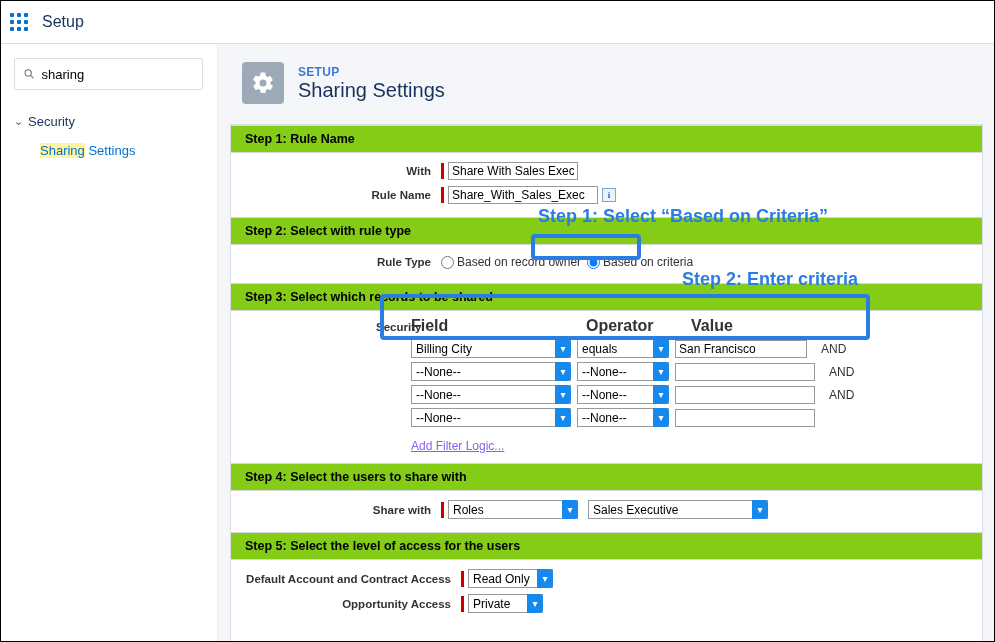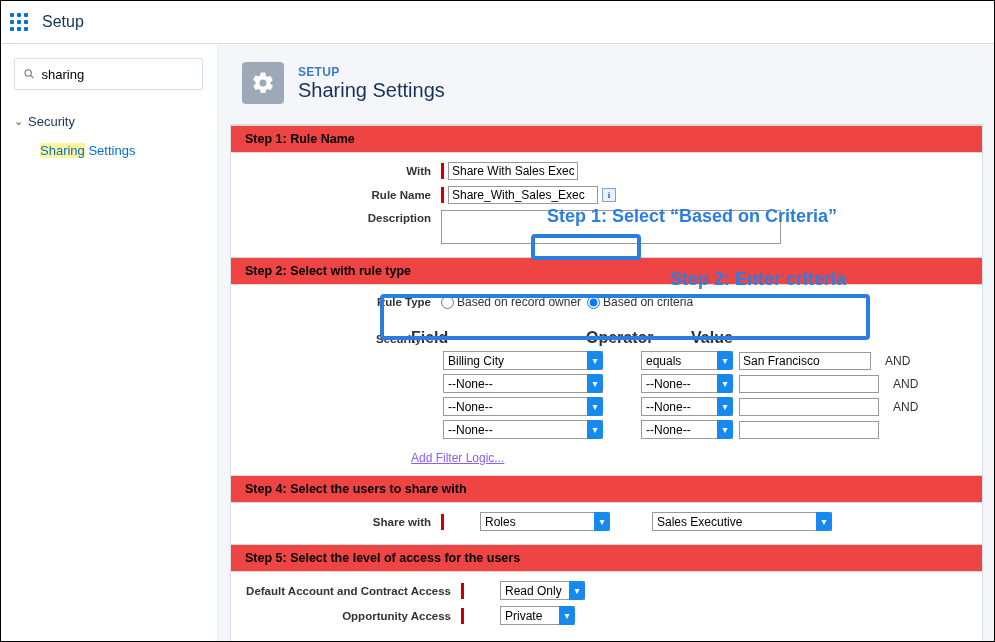--- a/index.html
+++ b/index.html
@@ -25,21 +25,21 @@
   .main { flex: 1; background: #f4f6f9; overflow: hidden; position: relative; }
 
   .page-header { display: flex; align-items: center; gap: 14px; padding: 18px 24px 20px 24px; background: #f4f6f9; }
   .gear-badge { width: 42px; height: 42px; background: #9ea9b8; border-radius: 4px; display: flex; align-items: center; justify-content: center; }
   .gear-badge svg { width: 24px; height: 24px; fill: #fff; }
   .page-header .eyebrow { font-size: 12px; color: #3b7bcf; letter-spacing: 0.3px; font-weight: 600; }
   .page-header .page-title { font-size: 20px; color: #16325c; font-weight: 400; }
 
   .panel-wrap { background: #fff; margin: 0 12px; border: 1px solid #d8dde6; height: 520px; overflow: hidden; }
 
-  .step-bar { background: #ef4444; border-top: 1px solid #d8d8d8; border-bottom: 1px solid #d8d8d8; padding: 6px 14px; font-weight: bold; font-size: 12.5px; color: #000; }
+  .step-bar { background: #84cc16; border-top: 1px solid #d8d8d8; border-bottom: 1px solid #d8d8d8; padding: 6px 14px; font-weight: bold; font-size: 12.5px; color: #000; }
   .classic-row { display: flex; align-items: center; padding: 3px 0; min-height: 22px; }
   .classic-label { width: 210px; text-align: right; padding-right: 10px; font-size: 11.5px; font-weight: bold; color: #333; }
   .req-bar { display: inline-block; width: 3px; height: 16px; background: #c00; margin-right: 4px; vertical-align: middle; }
   .classic-input { font-size: 12px; padding: 1px 3px; border: 1px solid #999; background: #fff; height: 18px; }
   .classic-textarea { font-size: 12px; border: 1px solid #999; padding: 2px; resize: none; }
   .info-icon { display: inline-flex; align-items: center; justify-content: center; width: 14px; height: 14px; border: 1px solid #7da6ce; color: #1b5fa6; font-size: 9px; font-weight: bold; font-family: Georgia, serif; margin-left: 4px; background: #eaf2fb; cursor: pointer; }
 
   .radio-row label { font-size: 12px; display: inline-flex; align-items: center; gap: 3px; margin-right: 6px; }
   .radio-row input[type=radio] { accent-color: #0a7cff; width: 13px; height: 13px; }
 
@@ -47,21 +47,21 @@
 
   .criteria-table { margin-left: 180px; }
   .criteria-label { position: absolute; left: 145px; top: 10px; font-size: 11.5px; font-weight: bold; color: #333; }
   .criteria-head { display: flex; font-size: 16px; font-weight: bold; padding-bottom: 2px; }
   .col-field { width: 175px; }
   .col-op { width: 105px; }
   .col-val { width: 155px; }
   .col-and { width: 40px; font-size: 12px; font-weight: normal; padding-left: 8px; }
   .criteria-row { display: flex; align-items: center; padding: 2px 0; gap: 6px; }
   .sf-select { appearance: none; -webkit-appearance: none; border: 1px solid #999; background: #fff; font-size: 12px; padding: 1px 4px; height: 19px; border-radius: 0; }
-  .select-wrap { position: relative; display: inline-block; margin-left: 32px; }
+  .select-wrap { position: relative; display: inline-block; }
   .select-wrap .caret { position: absolute; right: 0; top: 0; bottom: 0; width: 16px; background: #1589ee; color: #fff; display: flex; align-items: center; justify-content: center; font-size: 10px; pointer-events: none; border-top-right-radius: 4px; border-bottom-right-radius: 4px; }
   .filter-link { margin-left: 0; margin-top: 10px; display: inline-block; font-size: 12px; color: #8b5cf6; text-decoration: underline; cursor: pointer; }
 
   .share-select-wrap .sf-select { padding-right: 20px; }
 
   .callout-box { position: absolute; border: 4px solid #2a7de1; border-radius: 4px; pointer-events: none; z-index: 50; }
   .callout-text { position: absolute; color: #2a7de1; font-weight: 600; font-size: 18px; z-index: 51; pointer-events: none; }
 
   .outer-frame { position: absolute; inset: 0; border: 1px solid #000; pointer-events: none; }
 </style>
@@ -123,42 +123,39 @@
         <div class="classic-row">
           <div class="classic-label">With</div>
           <span class="req-bar"></span>
           <input class="classic-input" style="width: 130px;" value="Share With Sales Exec">
         </div>
         <div class="classic-row">
           <div class="classic-label">Rule Name</div>
           <span class="req-bar"></span>
           <input class="classic-input" style="width: 150px;" value="Share_With_Sales_Exec">
           <span class="info-icon">i</span>
-        </div>
-        <div class="classic-row" style="align-items:flex-start">
-          <div class="classic-label" style="padding-top:2px">Description</div>
-          <textarea class="classic-textarea" style="width: 340px; height: 34px;"></textarea>
         </div>
       </div>
 
       <div class="step-bar">Step 2: Select with rule type</div>
       <div class="section-body">
         <div class="classic-row radio-row">
           <div class="classic-label">Rule Type</div>
           <label>
             <input type="radio" name="rt" style="">
             <span>Based on record owner</span>
           </label>
           <label>
             <input type="radio" name="rt" checked="" style="">
             <span>Based on criteria</span>
           </label>
         </div>
       </div>
 
+      <div class="step-bar">Step 3: Select which records to be shared</div>
       <div class="section-body">
         <div class="criteria-label">Security</div>
         <div class="criteria-table">
           <div class="criteria-head">
             <div class="col-field">Field</div>
             <div class="col-op">Operator</div>
             <div class="col-val">Value</div>
           </div>
           <div id="criteria-rows">
               <div class="criteria-row">
@@ -222,22 +219,22 @@
           <span class="req-bar"></span>
           <span class="select-wrap share-select-wrap">
             <select class="sf-select" style="width:75px"><option>Private</option></select>
             <span class="caret">▾</span>
           </span>
         </div>
       </div>
 
     </div>
 
-    <div class="callout-text" style="left:329px; top:162px;">Step 1: Select “Based on Criteria”</div>
+    <div class="callout-text" style="left:320px; top:162px;">Step 1: Select “Based on Criteria”</div>
     <div class="callout-box" style="left:313px; top:190px; width:110px; height:26px;"></div>
 
-    <div class="callout-text" style="left:452px; top:225px;">Step 2: Enter criteria</div>
+    <div class="callout-text" style="left:464px; top:225px;">Step 2: Enter criteria</div>
     <div class="callout-box" style="left:162px; top:250px; width:490px; height:46px;"></div>
 
   </div>
 </div>
 
 <div class="outer-frame"></div>
 
 </body></html>

